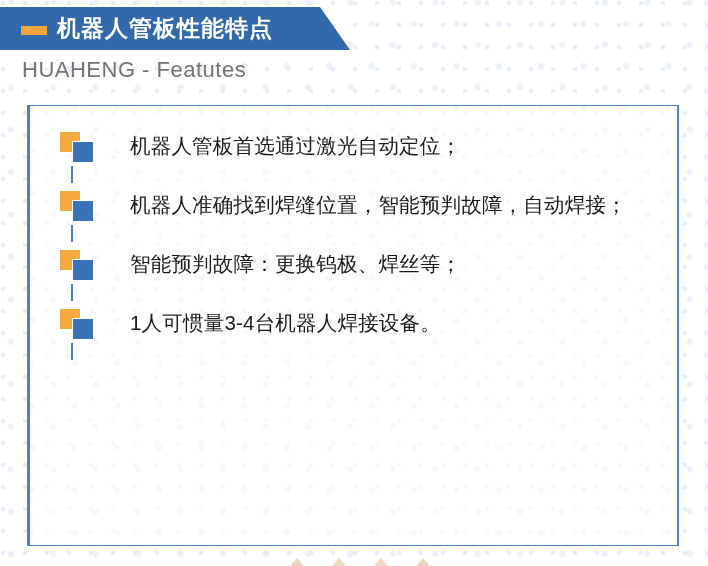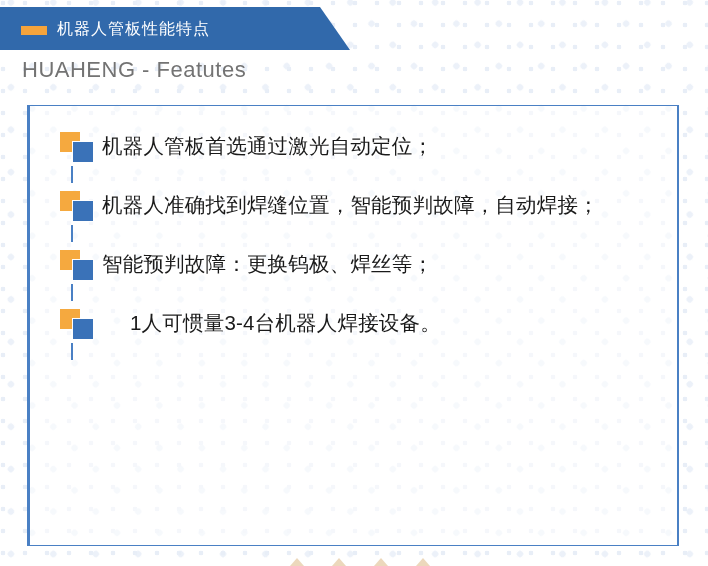--- a/index.html
+++ b/index.html
@@ -63,22 +63,22 @@
     background: #f5a43c;
     z-index: 4;
   }
   #banner-title {
     position: absolute;
     left: 57px;
     top: 0;
     height: 48px;
     line-height: 43px;
     color: #ffffff;
-    font-size: 16px;
-    font-weight: normal;
+    font-size: 23px;
+    font-weight: bold;
     letter-spacing: 1px;
     white-space: nowrap;
     z-index: 4;
   }
 
   
   #subtitle {
     position: absolute;
     left: 22px;
     top: 57px;
@@ -109,20 +109,21 @@
     position: absolute;
     left: 58px;
     top: 122px;
     width: 600px;
     z-index: 3;
   }
   .bullet-item {
     position: relative;
     display: flex;
     align-items: flex-start;
+    gap: 28px;
   }
   .bullet-marker {
     position: relative;
     width: 44px;
     min-width: 44px;
     align-self: stretch;
   }
   .sq-orange {
     position: absolute;
     left: 2px;
@@ -157,21 +158,20 @@
     font-size: 20.5px;
     line-height: 47px;
     color: #1a1a1a;
     letter-spacing: 0.2px;
     padding-bottom: 12px;
     text-align: justify;
     text-justify: inter-ideograph;
   }
   .bullet-item:last-child .bullet-text {
     padding-bottom: 0;
-    margin-left: 28px;
   }
 
   
   #bottom-deco {
     position: absolute;
     left: 0;
     bottom: 0;
     width: 708px;
     height: 14px;
     z-index: 1;

